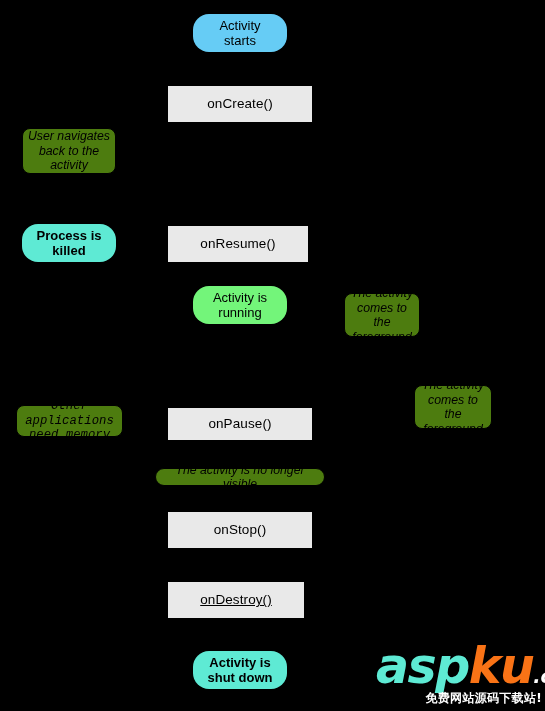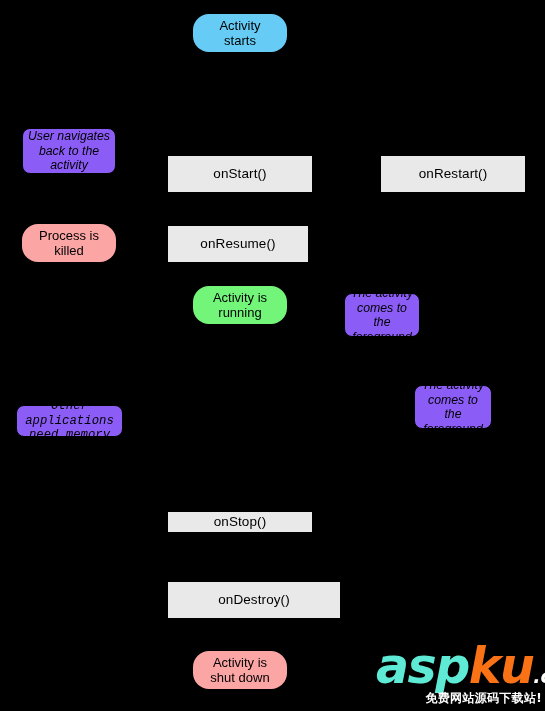--- a/index.html
+++ b/index.html
@@ -39,25 +39,25 @@
   }
 
   
   .state-capsule {
     border-radius: 16px;
     font-size: 13px;
     font-weight: 400;
   }
   .state-start  { background: #66ccf5; }
   .state-run    { background: #73f57a; }
-  .state-killed { background: #fca5a5; }
+  .state-killed { background: #5eead4; font-weight: bold; }
 
   
   .note {
-    background: #8b5cf6;
+    background: #4d7c0f;
     border: 1.3px solid #000000;
     border-radius: 8px;
     font-size: 12.3px;
     font-style: italic;
     font-weight: 400;
     padding: 2px 4px;
   }
   .note-pill {
     border-radius: 999px;
     padding: 2px 10px;
@@ -105,54 +105,55 @@
   }
 </style>
 </head>
 <body>
 
 <div id="canvas">
 
   <div class="node state-capsule state-start" style="left:193px; top:14px; width:94px; height:38px;">Activity
 starts</div>
 
+  <div class="node method-box" style="left:168px; top:86px; width:144px; height:36px;">onCreate()</div>
 
   <div class="node note" style="left:22px; top:128px; width:94px; height:46px;">User navigates
 back to the
 activity</div>
 
-  <div class="node method-box" style="left:168px; top:156px; width:144px; height:36px;">onStart()</div>
 
-  <div class="node method-box" style="left:381px; top:156px; width:144px; height:36px;">onRestart()</div>
 
   <div class="node state-capsule state-killed" style="left:22px; top:224px; width:94px; height:38px;">Process is
 killed</div>
 
   <div class="node method-box" style="left:168px; top:226px; width:140px; height:36px;">onResume()</div>
 
   <div class="node state-capsule state-run" style="left:193px; top:286px; width:94px; height:38px;">Activity is
 running</div>
 
   <div class="node note" style="left:344px; top:293px; width:76px; height:44px;">The activity
 comes to the
 foreground</div>
 
 
   <div class="node note" style="left:16px; top:405px; width:107px; height:32px;font-family:Liberation Mono, monospace;">Other applications
 need memory</div>
 
+  <div class="node method-box" style="left:168px; top:408px; width:144px; height:32px;">onPause()</div>
 
   <div class="node note" style="left:414px; top:385px; width:78px; height:44px;">The activity
 comes to the
 foreground</div>
 
+  <div class="node note note-pill" style="left:155px; top:468px; width:170px; height:18px;">The activity is no longer visible</div>
 
-  <div class="node method-box" style="left:168px; top:512px; width:144px; height:20px;">onStop()</div>
+  <div class="node method-box" style="left:168px; top:512px; width:144px; height:36px;">onStop()</div>
 
-  <div class="node method-box" style="left:168px; top:582px; width:172px; height:36px;">onDestroy()</div>
+  <div class="node method-box" style="left:168px; top:582px; width:136px; height:36px;text-decoration:underline;">onDestroy()</div>
 
   <div class="node state-capsule state-killed" style="left:193px; top:651px; width:94px; height:38px;">Activity is
 shut down</div>
 
   <div id="watermark">
     <div class="wm-main"><span class="wm-asp">asp</span><span class="wm-ku">ku</span><span class="wm-dotcom">.com</span></div>
     <div class="wm-cn">免费网站源码下载站!</div>
   </div>
 
 </div>

